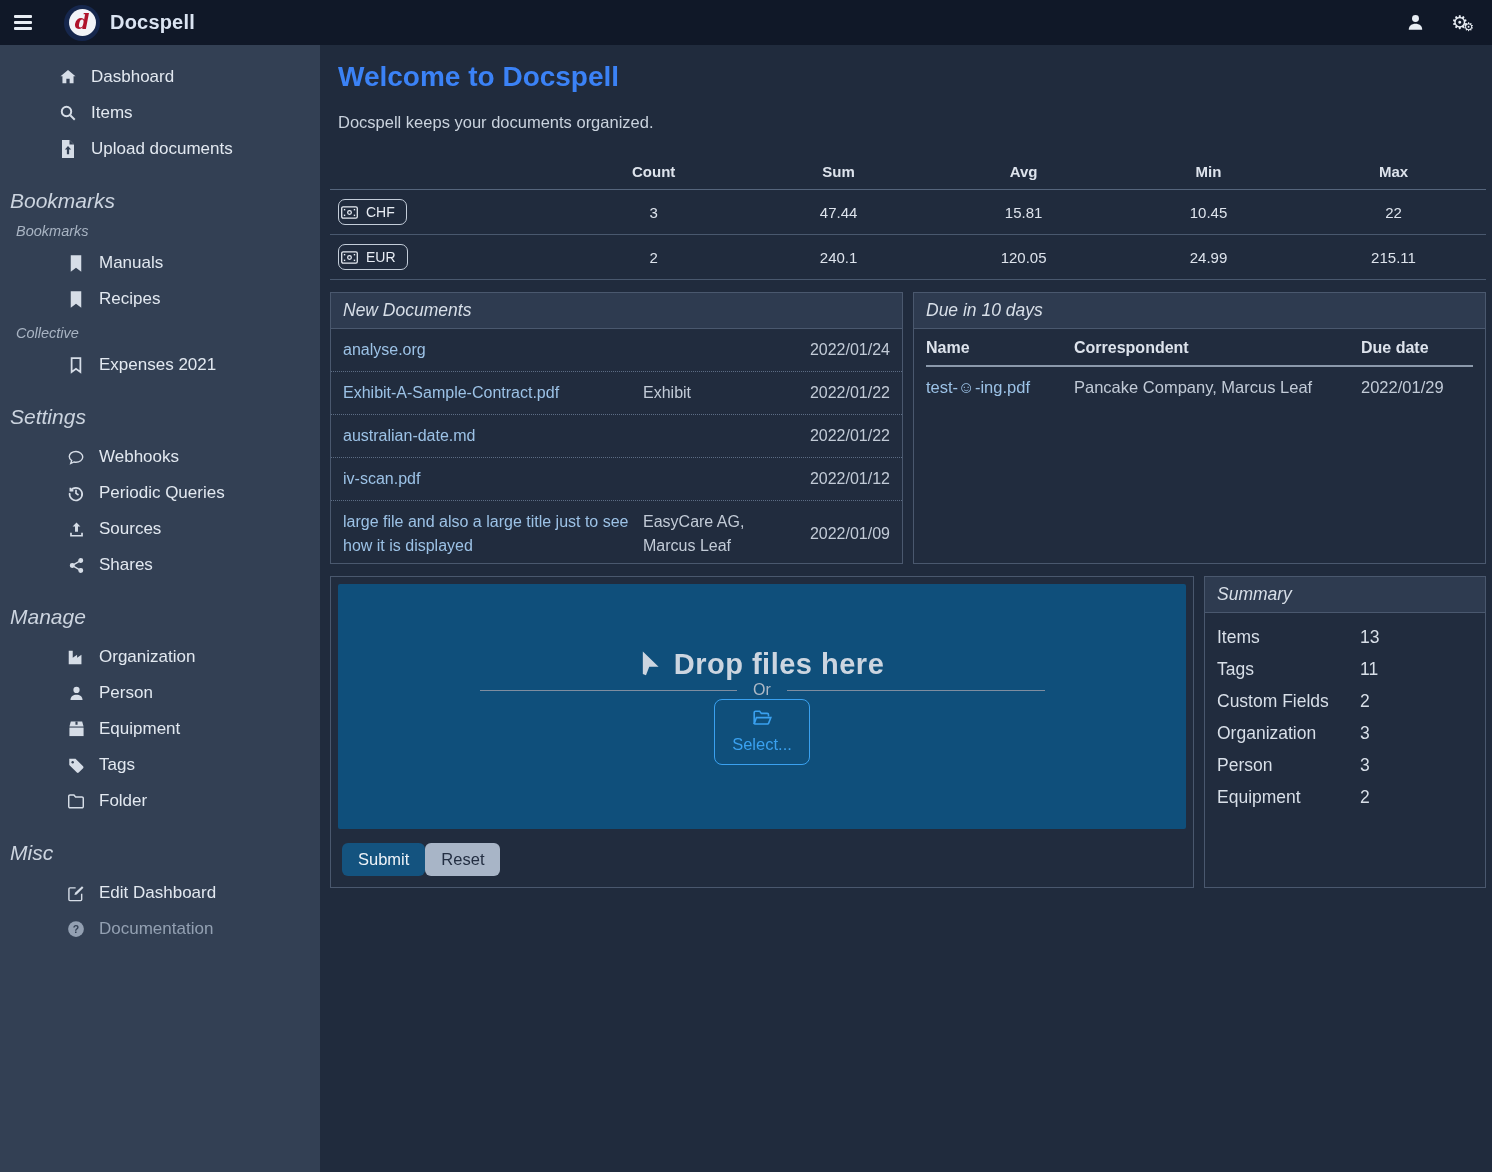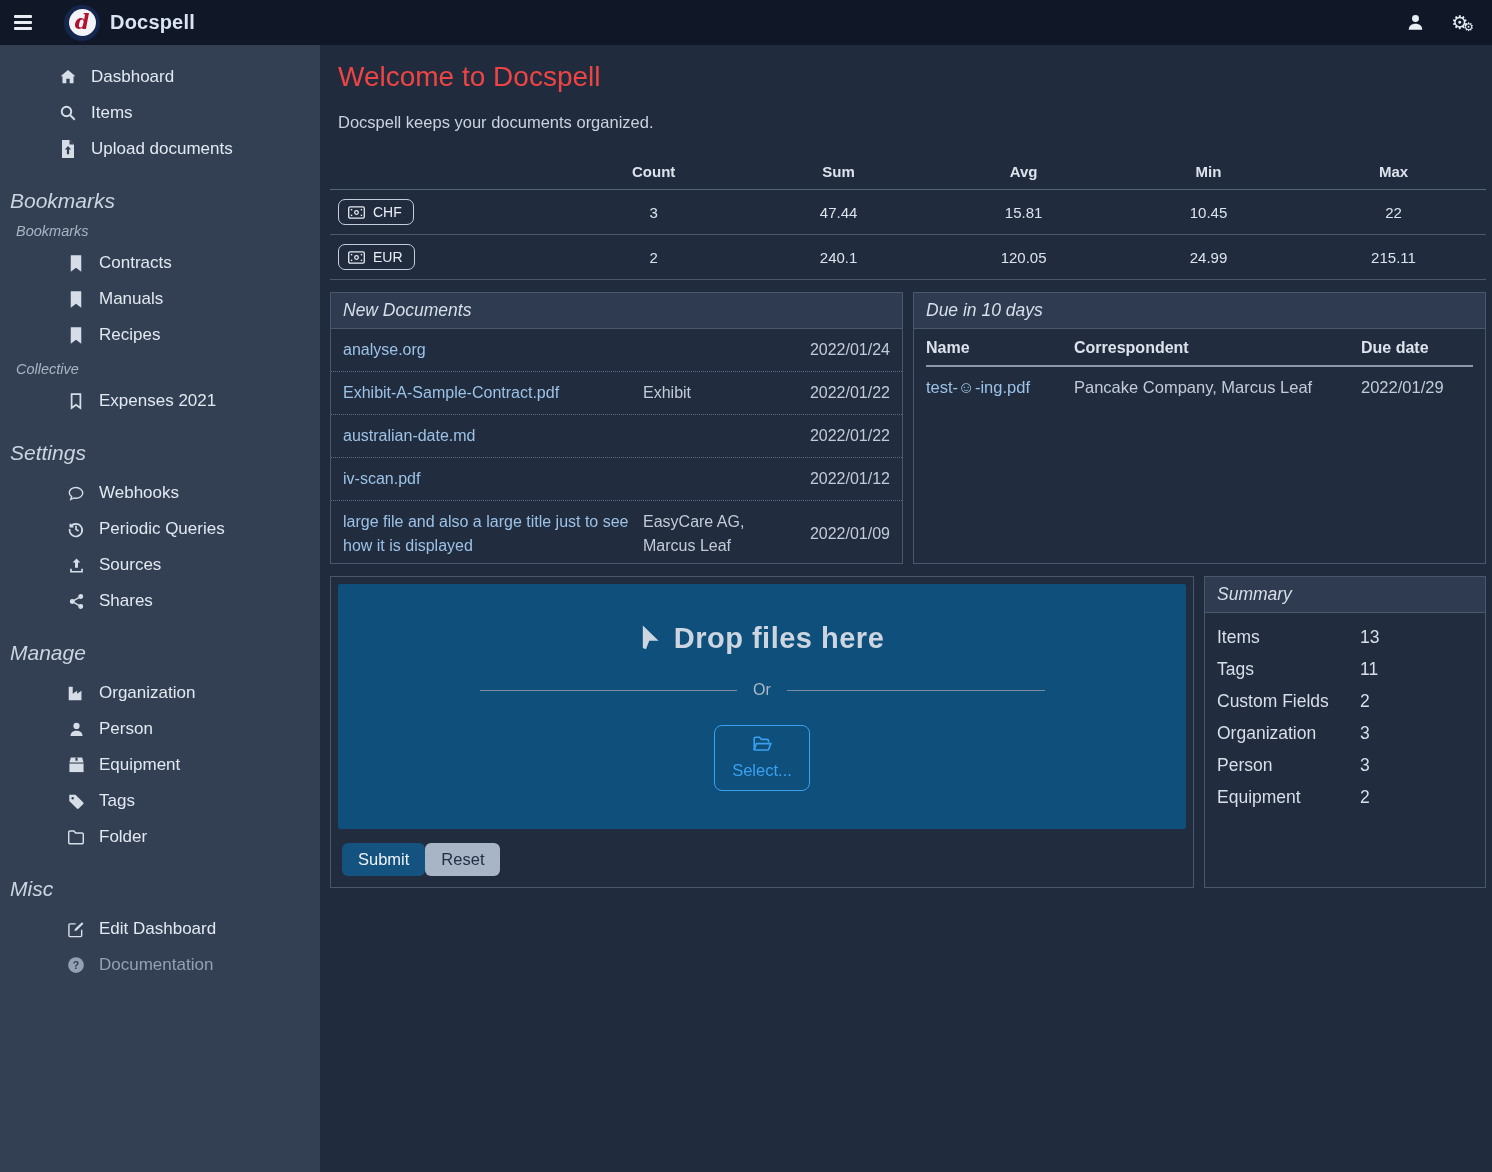--- a/index.html
+++ b/index.html
@@ -47,34 +47,34 @@
     padding-left: 14px; font-size: 17px; color: #e2e8f0; cursor: pointer; text-decoration: none; margin-left: 44px;
   }
   .side-item .icon { width: 20px; display: flex; justify-content: center; color: #d6dde7; }
   .section-title { font-style: italic; font-size: 21px; color: #ccd4df; margin: 22px 0 10px 10px; }
   .sub-title { font-style: italic; font-size: 14.5px; color: #a9b4c3; margin: 8px 0 6px 16px; }
   .indent .side-item { padding-left: 22px; }
   .dim, .dim .icon { color: #93a0b2; }
 
   
   .main { margin-left: 320px; padding: 10px 6px 0 10px; }
-  h1.page-title { font-size: 28px; font-weight: normal; color: #ef4444; margin: 6px 0 0 8px; }
+  h1.page-title { font-size: 28px; font-weight: bold; color: #3b82f6; margin: 6px 0 0 8px; }
   .page-sub { font-size: 16.5px; color: #c9d2dd; margin: 20px 0 0 8px; }
 
   
   table.stats { width: 100%; border-collapse: collapse; margin-top: 22px; }
   table.stats th, table.stats td { padding: 9px 8px; font-size: 15px; color: #dde3ec; }
   table.stats th { font-weight: bold; text-align: center; }
   table.stats th:first-child, table.stats td:first-child { text-align: left; width: 20%; }
   table.stats th:not(:first-child), table.stats td:not(:first-child) { width: 16%; text-align: center; }
   table.stats thead tr { border-bottom: 1px solid #55657c; }
   table.stats tbody tr { border-bottom: 1px solid #49586e; }
   .cur-badge {
     display: inline-flex; align-items: center; gap: 8px;
-    border: 1px solid #c3cdd9; border-radius: 7px; padding: 4px 11px 4px 9px;
+    border: 1px solid #c3cdd9; border-radius: 7px; padding: 4px 11px 4px 2px;
     font-size: 14px; color: #e8edf4;
   }
 
   
   .panel-row { display: flex; gap: 10px; margin-top: 12px; }
   .panel { border: 1px solid #4a586e; background: #212c3e; }
   .panel-head {
     background: #2e3b50; border-bottom: 1px solid #4a586e;
     padding: 7px 12px; font-style: italic; font-size: 17.5px; color: #d8dfe8;
   }
@@ -96,21 +96,21 @@
   .due-grid-row { font-size: 16.5px; padding: 11px 0; }
   .due-name { color: #9cc2e6; cursor: pointer; }
   .due-corr { color: #c2cbd7; }
   .due-date { color: #c2cbd7; }
 
   
   .panel.upload { flex: 0 0 864px; height: 312px; padding: 7px; }
   .dropzone {
     height: 245px; background: #0f4f7b; border-radius: 2px;
     display: flex; flex-direction: column; align-items: center; justify-content: center;
-    gap: 26px; cursor: pointer;
+    cursor: pointer;
   }
   .drop-title { display: flex; align-items: center; gap: 12px; font-size: 29px; font-weight: bold; color: #ccd5e0; letter-spacing: .5px; }
   .or-divider { display: flex; align-items: center; gap: 16px; width: 565px; color: #aeb9c6; font-size: 16px; }
   .or-divider .line { flex: 1; height: 1px; background: #7e8da0; }
   .select-btn {
     display: inline-flex; align-items: center; gap: 9px;
     border: 1px solid #3aa1f0; color: #3aa1f0; background: transparent;
     border-radius: 8px; padding: 10px 17px; font-size: 16.5px; cursor: pointer;
     font-family: inherit;
     flex-direction: column;
@@ -184,28 +184,20 @@
           <path d="M12 0v6h6" fill="#334054"></path>
           <path d="M10 8l4.2 4.6h-2.7V19h-3v-6.4H5.8z" fill="#334054"></path>
         </svg>
     </span>
     <span>Upload documents</span>
   </a>
 
   <div class="section-title">Bookmarks</div>
   <div class="sub-title">Bookmarks</div>
   <div class="indent">
-    <a class="side-item">
-      <span class="icon">
-        <svg width="14" height="17" viewBox="0 0 24 28" fill="currentColor">
-            <path d="M3 0h18v28l-9-6.6L3 28z"></path>
-          </svg>
-      </span>
-      <span>Contracts</span>
-    </a>
     <a class="side-item">
       <span class="icon">
         <svg width="14" height="17" viewBox="0 0 24 28" fill="currentColor">
             <path d="M3 0h18v28l-9-6.6L3 28z"></path>
           </svg>
       </span>
       <span>Manuals</span>
     </a>
     <a class="side-item">
       <span class="icon">

